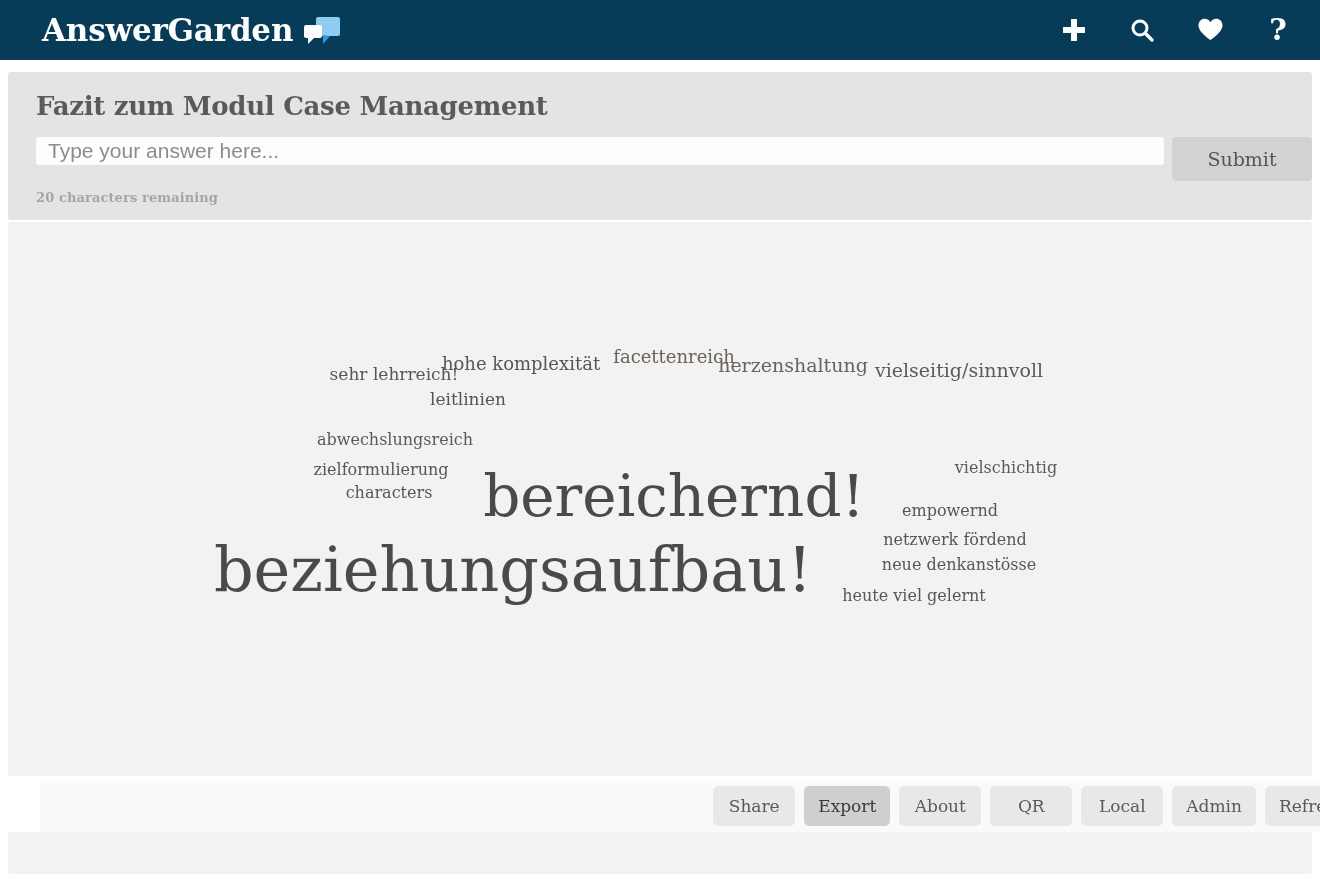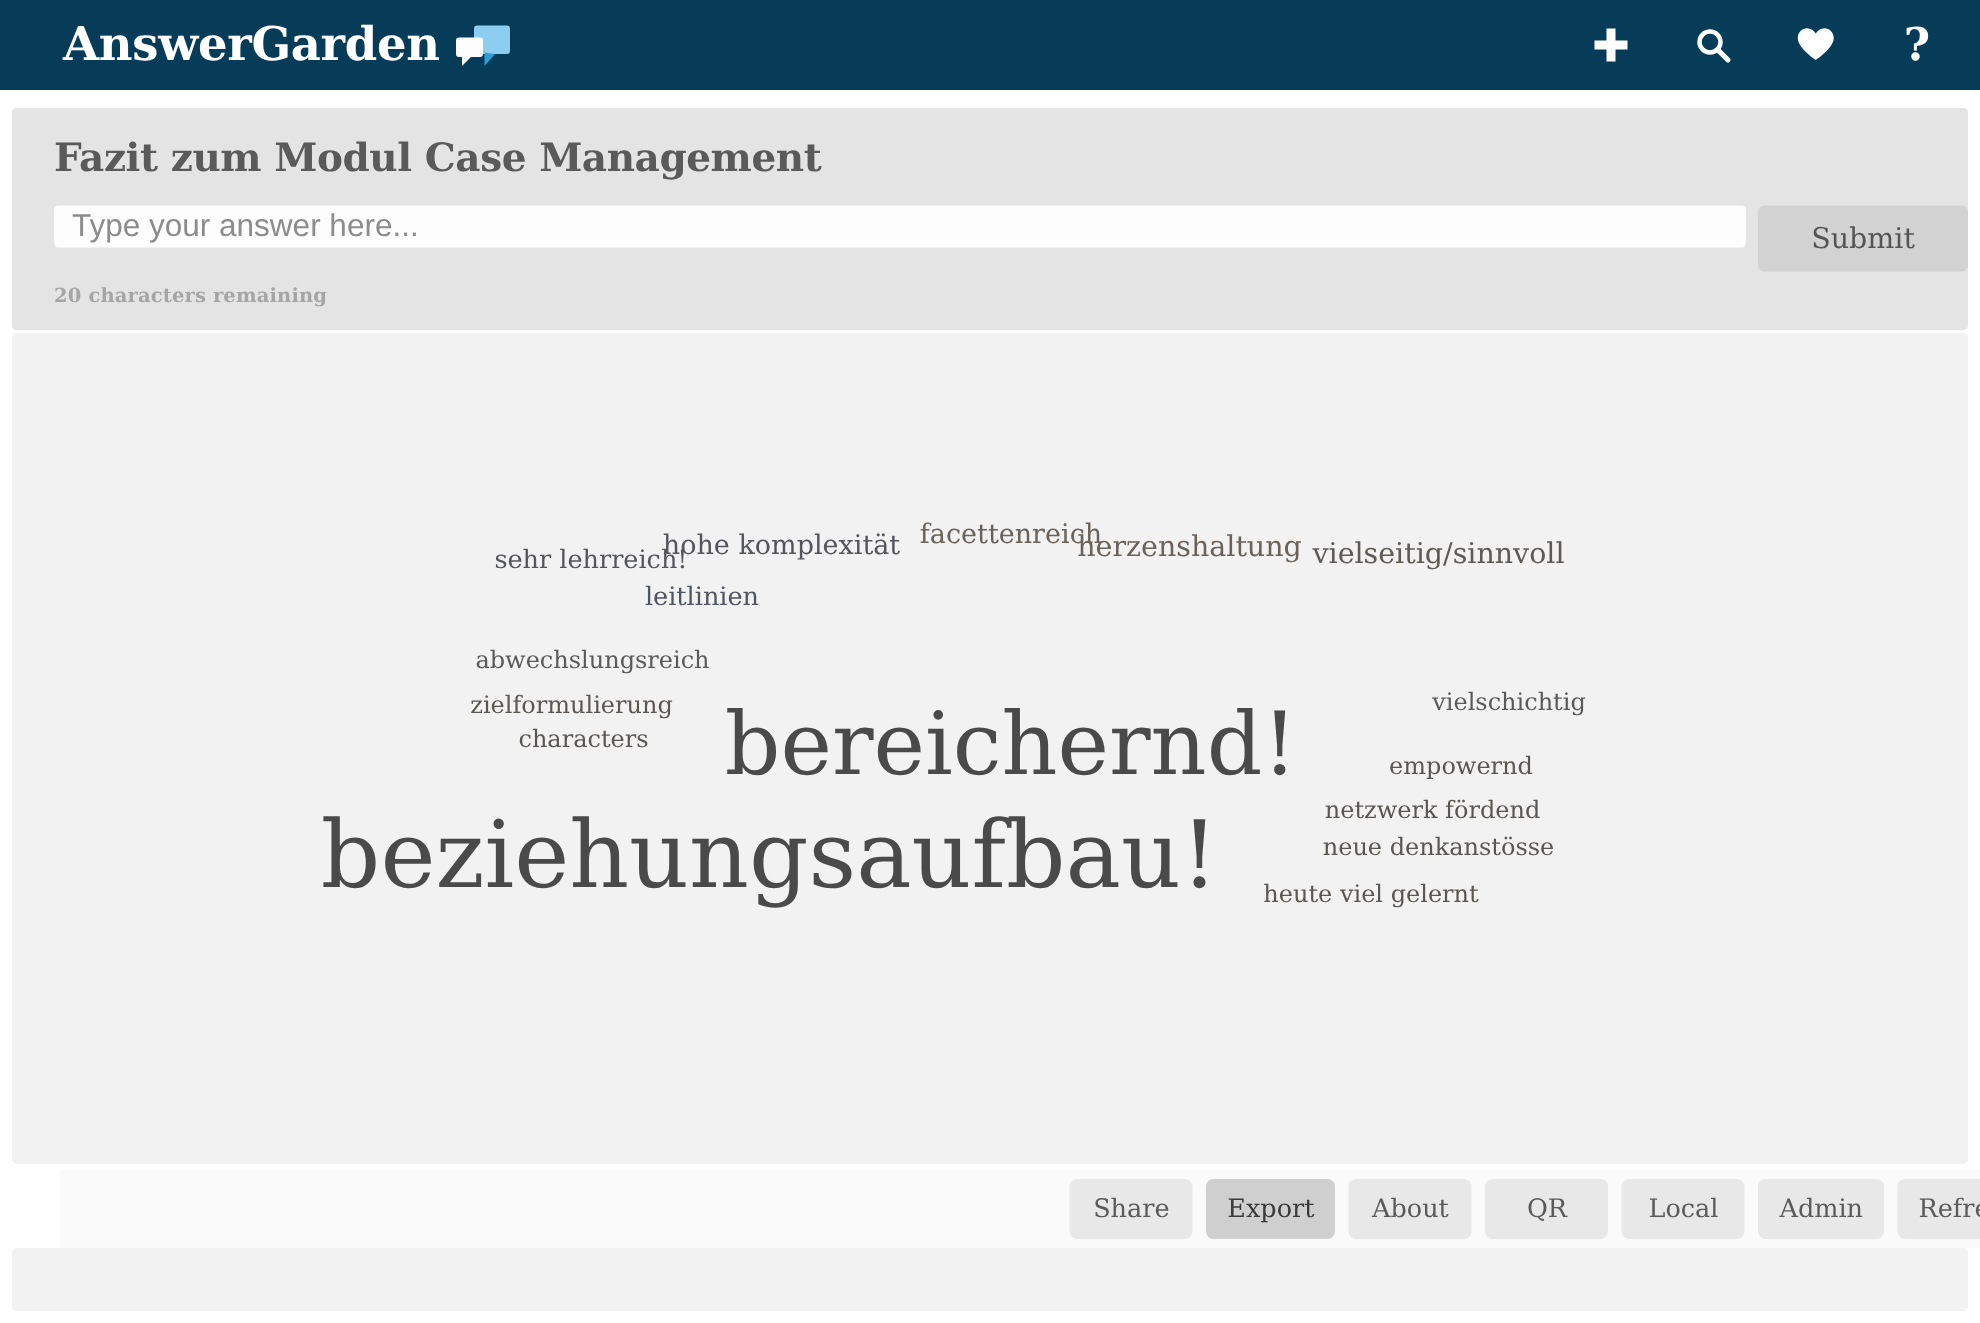--- a/index.html
+++ b/index.html
@@ -241,21 +241,21 @@
       <span class="w" style="left: 951px; top: 148px; font-size: 19px; color: rgb(94, 90, 85);">vielseitig/sinnvoll</span>
       <span class="w" style="left: 785px; top: 143px; font-size: 19px; color: rgb(107, 98, 89);">herzenshaltung</span>
       <span class="w" style="left: 666px; top: 135px; font-size: 18px; color: rgb(107, 98, 89);">facettenreich</span>
       <span class="w" style="left: 513px; top: 142px; font-size: 18px; color: rgb(85, 86, 92);">hohe komplexität</span>
       <span class="w" style="left: 386px; top: 152px; font-size: 17px; color: rgb(85, 86, 92);">sehr lehrreich!</span>
       <span class="w" style="left: 460px; top: 177px; font-size: 17px; color: rgb(79, 85, 97);">leitlinien</span>
       <span class="w" style="left: 387px; top: 218px; font-size: 16px; color: rgb(90, 90, 90);">abwechslungsreich</span>
       <span class="w" style="left: 373px; top: 248px; font-size: 16px; color: rgb(90, 86, 82);">zielformulierung</span>
       <span class="w" style="left: 381px; top: 271px; font-size: 16px; color: rgb(90, 86, 82);">characters</span>
       <span class="w" style="left: 950px; top: 246px; font-size: 16px; color: rgb(90, 90, 90); margin-left: 48px;">vielschichtig</span>
-      <span class="w" style="left: 966px; top: 289px; font-size: 16px; color: rgb(90, 86, 82);">empowernd</span>
+      <span class="w" style="left: 942px; top: 289px; font-size: 16px; color: rgb(90, 86, 82);">empowernd</span>
       <span class="w" style="left: 947px; top: 318px; font-size: 16px; color: rgb(90, 86, 82);">netzwerk fördend</span>
       <span class="w" style="left: 951px; top: 343px; font-size: 16px; color: rgb(90, 86, 82);">neue denkanstösse</span>
       <span class="w" style="left: 906px; top: 374px; font-size: 16px; color: rgb(90, 86, 82);">heute viel gelernt</span>
     </div>
 </div>
 
 <div class="footer-bar">
   <div class="footer-buttons" id="footer-buttons" style="margin-right: 0px;">
       <button class="fbtn">Share</button>
       <button class="fbtn active">Export</button>

